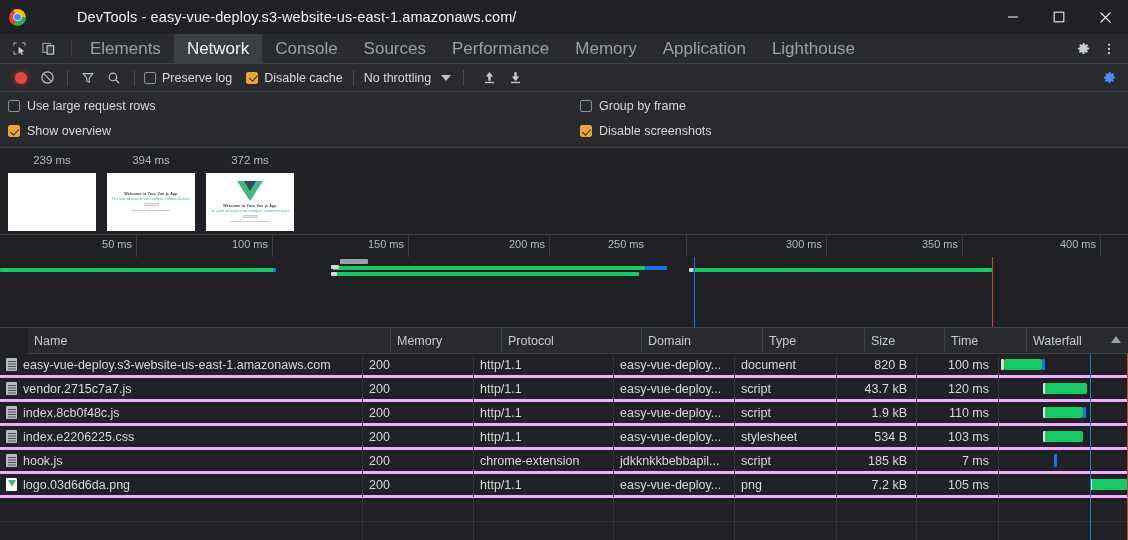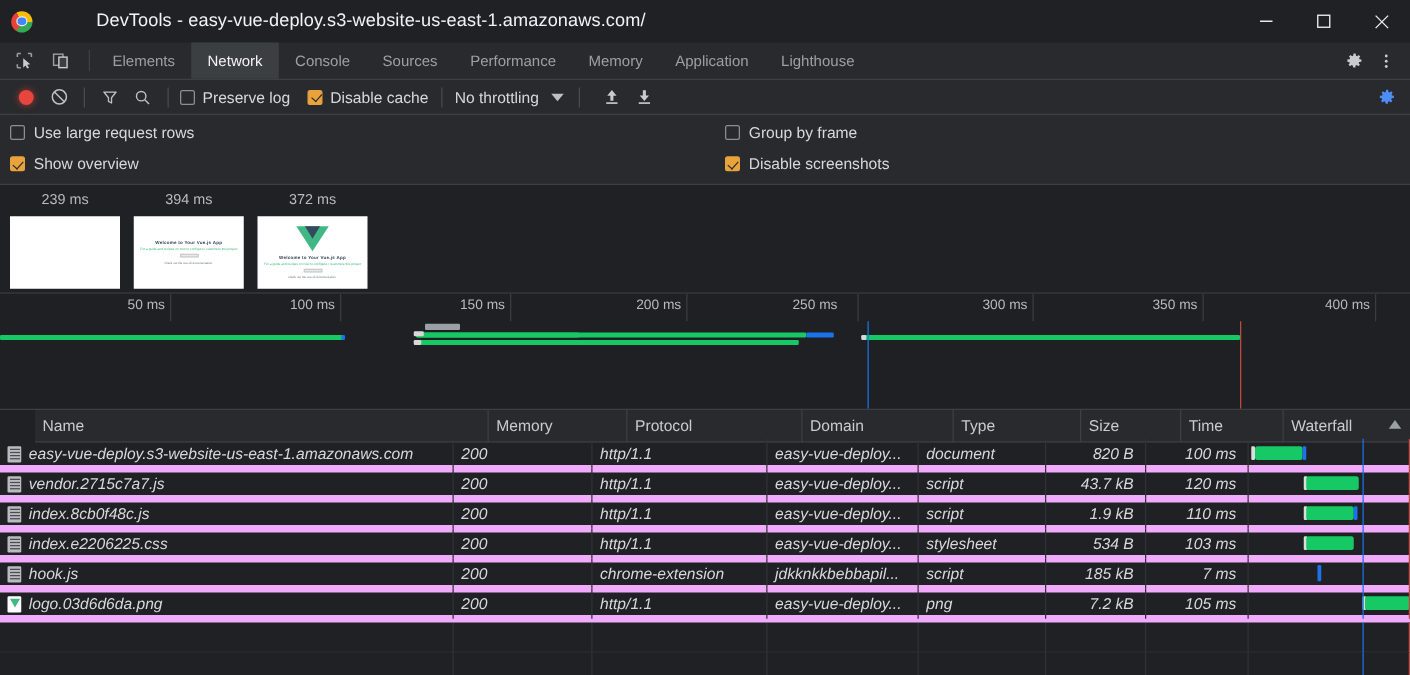--- a/index.html
+++ b/index.html
@@ -53,21 +53,21 @@
   }
   .tool-icons { display: flex; align-items: center; padding: 0 5px 0 6px; gap: 3px; }
   .tool-ico {
     width: 26px; height: 24px; display: flex; align-items: center; justify-content: center;
     color: #9aa0a6;
   }
   .vsep { width: 1px; background: #3f4043; margin: 6px 5px; }
   .tabs { display: flex; align-items: stretch; }
   .tab {
     display: flex; align-items: center; padding: 0 13px;
-    font-size: 12px; color: #9aa0a6; white-space: nowrap;
+    font-size: 17px; color: #9aa0a6; white-space: nowrap;
   }
   .tab.active { color: #f1f3f4; background: #3c3f41; }
   .tabbar-right { margin-left: auto; display: flex; align-items: center; padding-right: 6px; }
   .tabbar-right .vsep { margin: 6px 7px; }
 
   
   .nettoolbar {
     height: 28px; flex: 0 0 28px;
     background: #292a2d;
     display: flex; align-items: center;
@@ -181,23 +181,22 @@
     border-right: 1px solid #3c4043; overflow: hidden; white-space: nowrap;
     flex: 0 0 auto;
   }
   .sort-arrow {
     position: absolute; right: 7px; top: 8px;
     width: 0; height: 0; border-left: 5px solid transparent; border-right: 5px solid transparent;
     border-bottom: 7px solid #9aa0a6;
   }
   .trow {
     height: 24px; display: flex; align-items: center;
-    font-size: 12.5px; color: #d6d8da; border-bottom: 6px solid #f0abfc;
+    font-size: 12.5px; color: #d6d8da; border-bottom: 3px solid #f0abfc;
     position: relative;
-    font-style: italic;
   }
   .td {
     height: 24px; line-height: 24px; padding-left: 6px;
     border-right: 1px solid #303236; overflow: hidden; white-space: nowrap;
     flex: 0 0 auto;
   }
   .td.right { text-align: right; padding-right: 9px; padding-left: 0; }
   .namecell { display: flex; align-items: center; gap: 6px; }
   .file-ico {
     width: 11px; height: 13px; flex: 0 0 11px; position: relative;
@@ -415,21 +414,21 @@
       <div class="ov-grid" style="left:549px"></div>
       <div class="ov-grid" style="left:686px"></div>
       <div class="ov-grid" style="left:826px"></div>
       <div class="ov-grid" style="left:962px"></div>
       <div class="ov-grid" style="left:1100px"></div>
 
       <div class="ov-tick-label" style="left:136px">50 ms</div>
       <div class="ov-tick-label" style="left:272px">100 ms</div>
       <div class="ov-tick-label" style="left:408px">150 ms</div>
       <div class="ov-tick-label" style="left:549px">200 ms</div>
-      <div class="ov-tick-label" style="left:674px">250 ms</div>
+      <div class="ov-tick-label" style="left:648px">250 ms</div>
       <div class="ov-tick-label" style="left:826px">300 ms</div>
       <div class="ov-tick-label" style="left:962px">350 ms</div>
       <div class="ov-tick-label" style="left:1100px">400 ms</div>
     </div>
 
     <div class="ov-band" style="left:0px;width:275px;top:33px;background:#17c964"></div>
     <div class="ov-band" style="left:273px;width:3px;top:33px;background:#1a73e8"></div>
 
     <div class="ov-band" style="left:340px;width:28px;height:5px;top:24px;background:#9aa0a6"></div>
 

